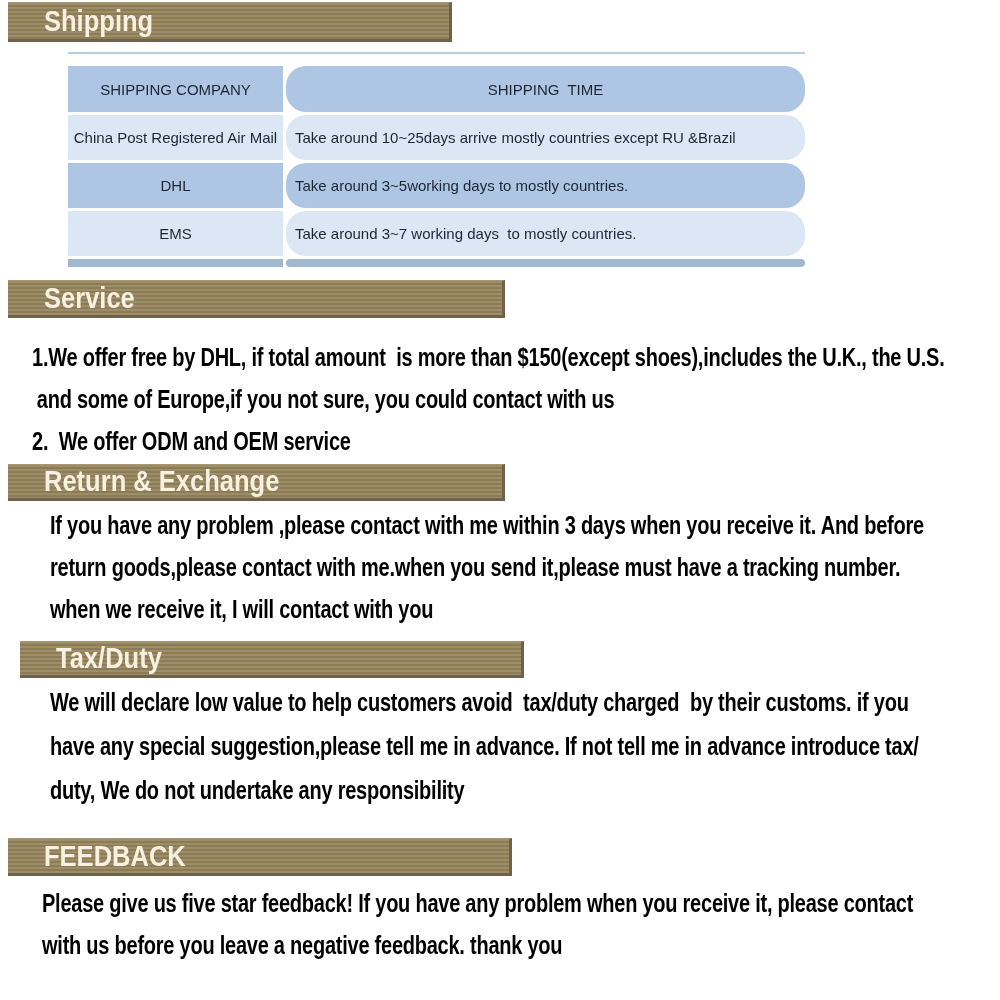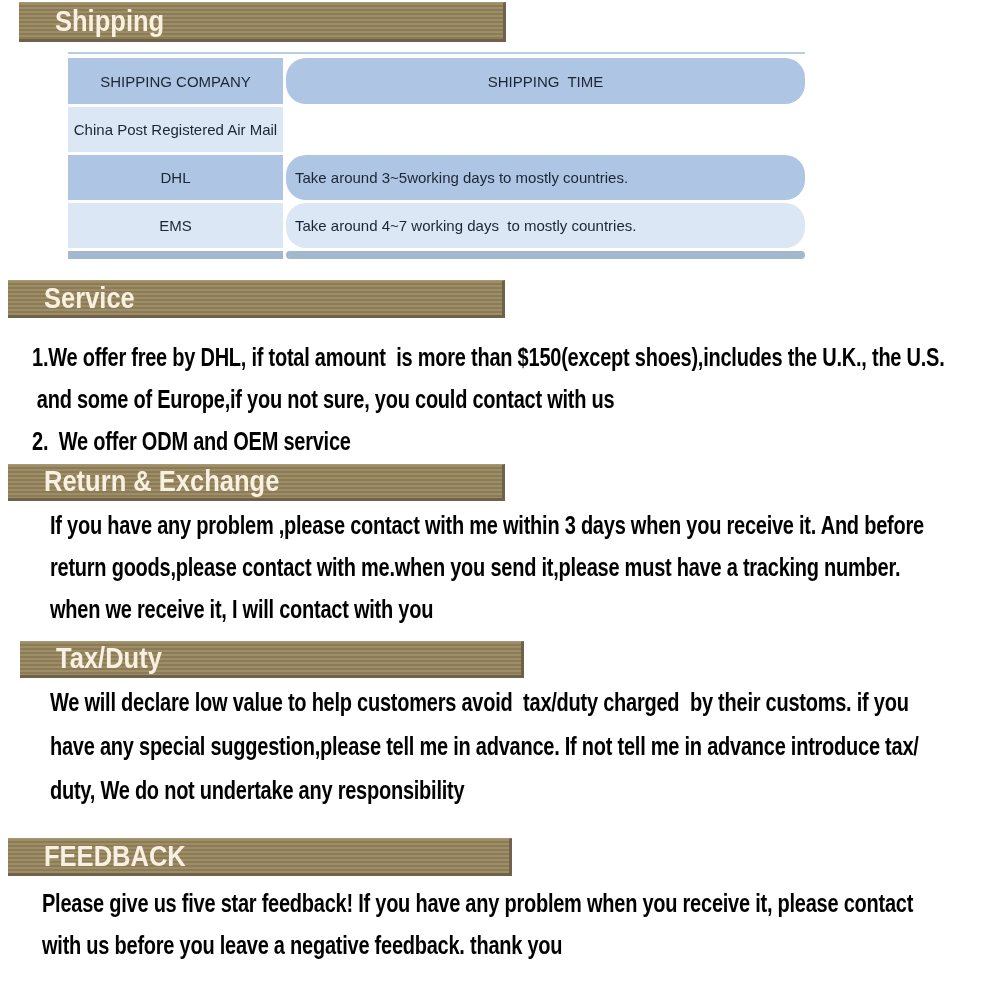--- a/index.html
+++ b/index.html
@@ -9,21 +9,21 @@
   
   .banner{position:absolute;height:38px;
     background:repeating-linear-gradient(180deg,#9e8e67 0px,#9e8e67 2px,#8b7b56 2px,#8b7b56 4px);
     border-right:3px solid #70624a;border-bottom:3px solid #70624a;border-top:1px solid #a89872;
     display:flex;align-items:center;padding-left:36px;box-sizing:border-box;}
   .banner-text{color:#f9f0e1;font-weight:bold;font-size:29px;letter-spacing:0px;
     transform:scaleX(0.88);transform-origin:left center;white-space:pre;}
 
   
   .ship-table{position:absolute;left:68px;top:52px;width:737px;
-    border-top:2px solid #b7cde2;padding-top:4px;font-size:15px;color:#1c2533;}
+    border-top:2px solid #b7cde2;padding-top:12px;font-size:15px;color:#1c2533;}
   .t-row{display:flex;margin-bottom:3px;}
   .t-cell{white-space:pre;display:flex;align-items:center;box-sizing:border-box;}
   .cell-company{width:215px;justify-content:center;margin-right:3px;}
   .cell-time{flex:1;padding-left:9px;border-radius:20px;}
   .cell-time.center{justify-content:center;padding-left:0;}
   .row-header .t-cell,.row-dark .t-cell{background:#aec6e4;}
   .row-light .t-cell{background:#dbe7f4;}
   .row-header{height:46px;}
   .row-data{height:45px;text-align:center;}
   .row-footer{height:8px;margin-bottom:0;}
@@ -33,39 +33,40 @@
   .para{position:absolute;color:#000;}
   .line{font-weight:bold;font-size:25px;letter-spacing:-0.3px;line-height:42px;
     transform:scaleX(0.8);transform-origin:left center;white-space:pre;}
   .para-tax .line{line-height:44px;}
 </style>
 </head>
 <body>
 
 <div id="page">
 
-  <div class="banner" style="left:19px;top:2px;width:487px;height:40px">
+  <div class="banner" style="left:8px;top:2px;width:444px;height:40px">
     <span class="banner-text">Shipping</span>
   </div>
 
   <div class="ship-table">
     <div class="t-row row-header">
       <div class="t-cell cell-company">SHIPPING COMPANY</div>
       <div class="t-cell cell-time center">SHIPPING  TIME</div>
     </div>
     <div class="t-row row-data row-light">
       <div class="t-cell cell-company">China Post Registered Air Mail</div>
+      <div class="t-cell cell-time">Take around 10~25days arrive mostly countries except RU &amp;Brazil</div>
     </div>
     <div class="t-row row-data row-dark">
       <div class="t-cell cell-company">DHL</div>
       <div class="t-cell cell-time">Take around 3~5working days to mostly countries.</div>
     </div>
     <div class="t-row row-data row-light">
       <div class="t-cell cell-company">EMS</div>
-      <div class="t-cell cell-time">Take around 4~7 working days  to mostly countries.</div>
+      <div class="t-cell cell-time">Take around 3~7 working days  to mostly countries.</div>
     </div>
     <div class="t-row row-footer">
       <div class="t-cell cell-company"></div>
       <div class="t-cell cell-time"></div>
     </div>
   </div>
 
   <div class="banner" style="left:8px;top:280px;width:497px;height:38px">
     <span class="banner-text">Service</span>
   </div>

